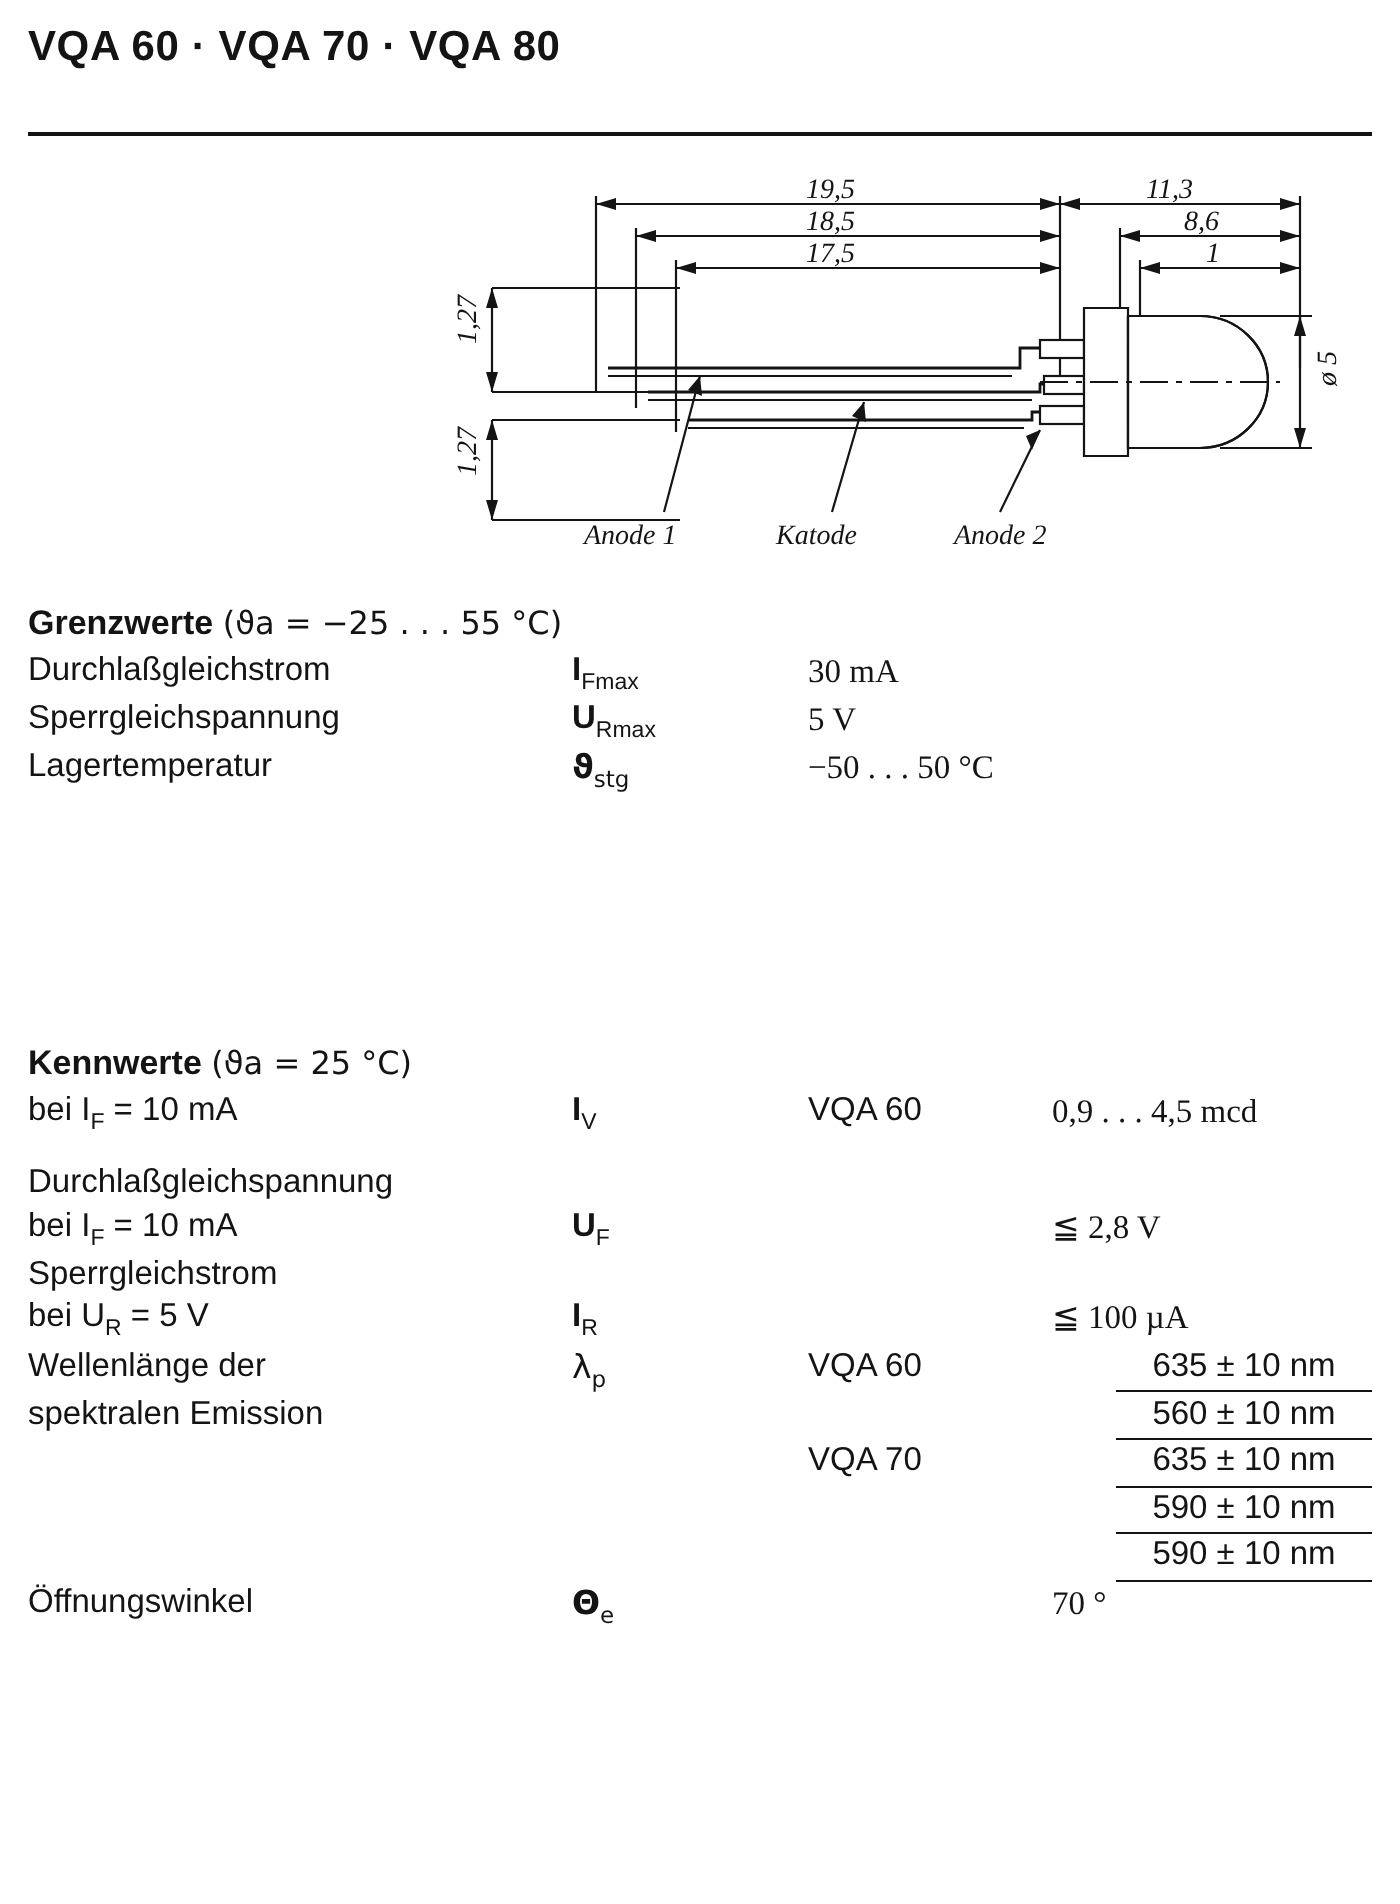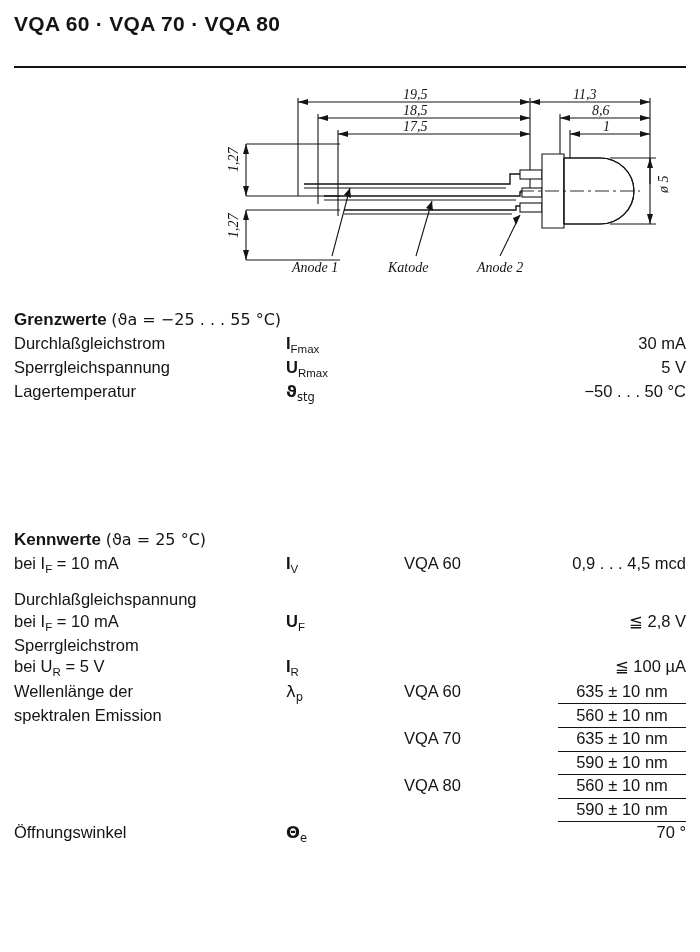--- a/index.html
+++ b/index.html
@@ -47,21 +47,20 @@
     width: 460px;
     height: 200px;
   }
   .drawing svg { display: block; }
 
   
   .section {
     position: absolute;
     left: 14px;
     width: 672px;
-    margin-top: 8px;
   }
   .sec-head {
     font-size: 17px;
     font-weight: bold;
     margin-bottom: 3px;
     white-space: nowrap;
   }
   .sec-head .cond {
     font-weight: normal;
     font-size: 16px;
@@ -73,21 +72,21 @@
   }
   table.spec td {
     padding: 0;
     vertical-align: top;
     line-height: 1.30;
     white-space: nowrap;
   }
   td.c-name  { width: 272px; }
   td.c-sym   { width: 118px; font-weight: bold; }
   td.c-type  { width: 122px; }
-  td.c-val   { text-align: right; padding-right: 2px; }
+  td.c-val   { text-align: left; padding-right: 2px; font-family: Liberation Serif, serif; }
   .sub {
     font-size: 11.5px;
     vertical-align: sub;
     font-weight: normal;
   }
   .sub-n {
     font-size: 11.5px;
     vertical-align: sub;
     font-weight: normal;
   }
@@ -300,26 +299,20 @@
         </tr>
         <tr>
           <td class="c-name"></td>
           <td class="c-sym"></td>
           <td class="c-type"></td>
           <td class="c-val-wl"><span class="val-underline">590 ± 10 nm</span></td>
         </tr>
         <tr>
           <td class="c-name"></td>
           <td class="c-sym"></td>
-          <td class="c-type">VQA 80</td>
-          <td class="c-val-wl"><span class="val-underline">560 ± 10 nm</span></td>
-        </tr>
-        <tr>
-          <td class="c-name"></td>
-          <td class="c-sym"></td>
           <td class="c-type"></td>
           <td class="c-val-wl"><span class="val-underline">590 ± 10 nm</span></td>
         </tr>
 
         <tr>
           <td class="c-name">Öffnungswinkel</td>
           <td class="c-sym greek"><span>Θ</span><span class="sub">e</span></td>
           <td class="c-type"></td>
           <td class="c-val">70 °</td>
         </tr>

